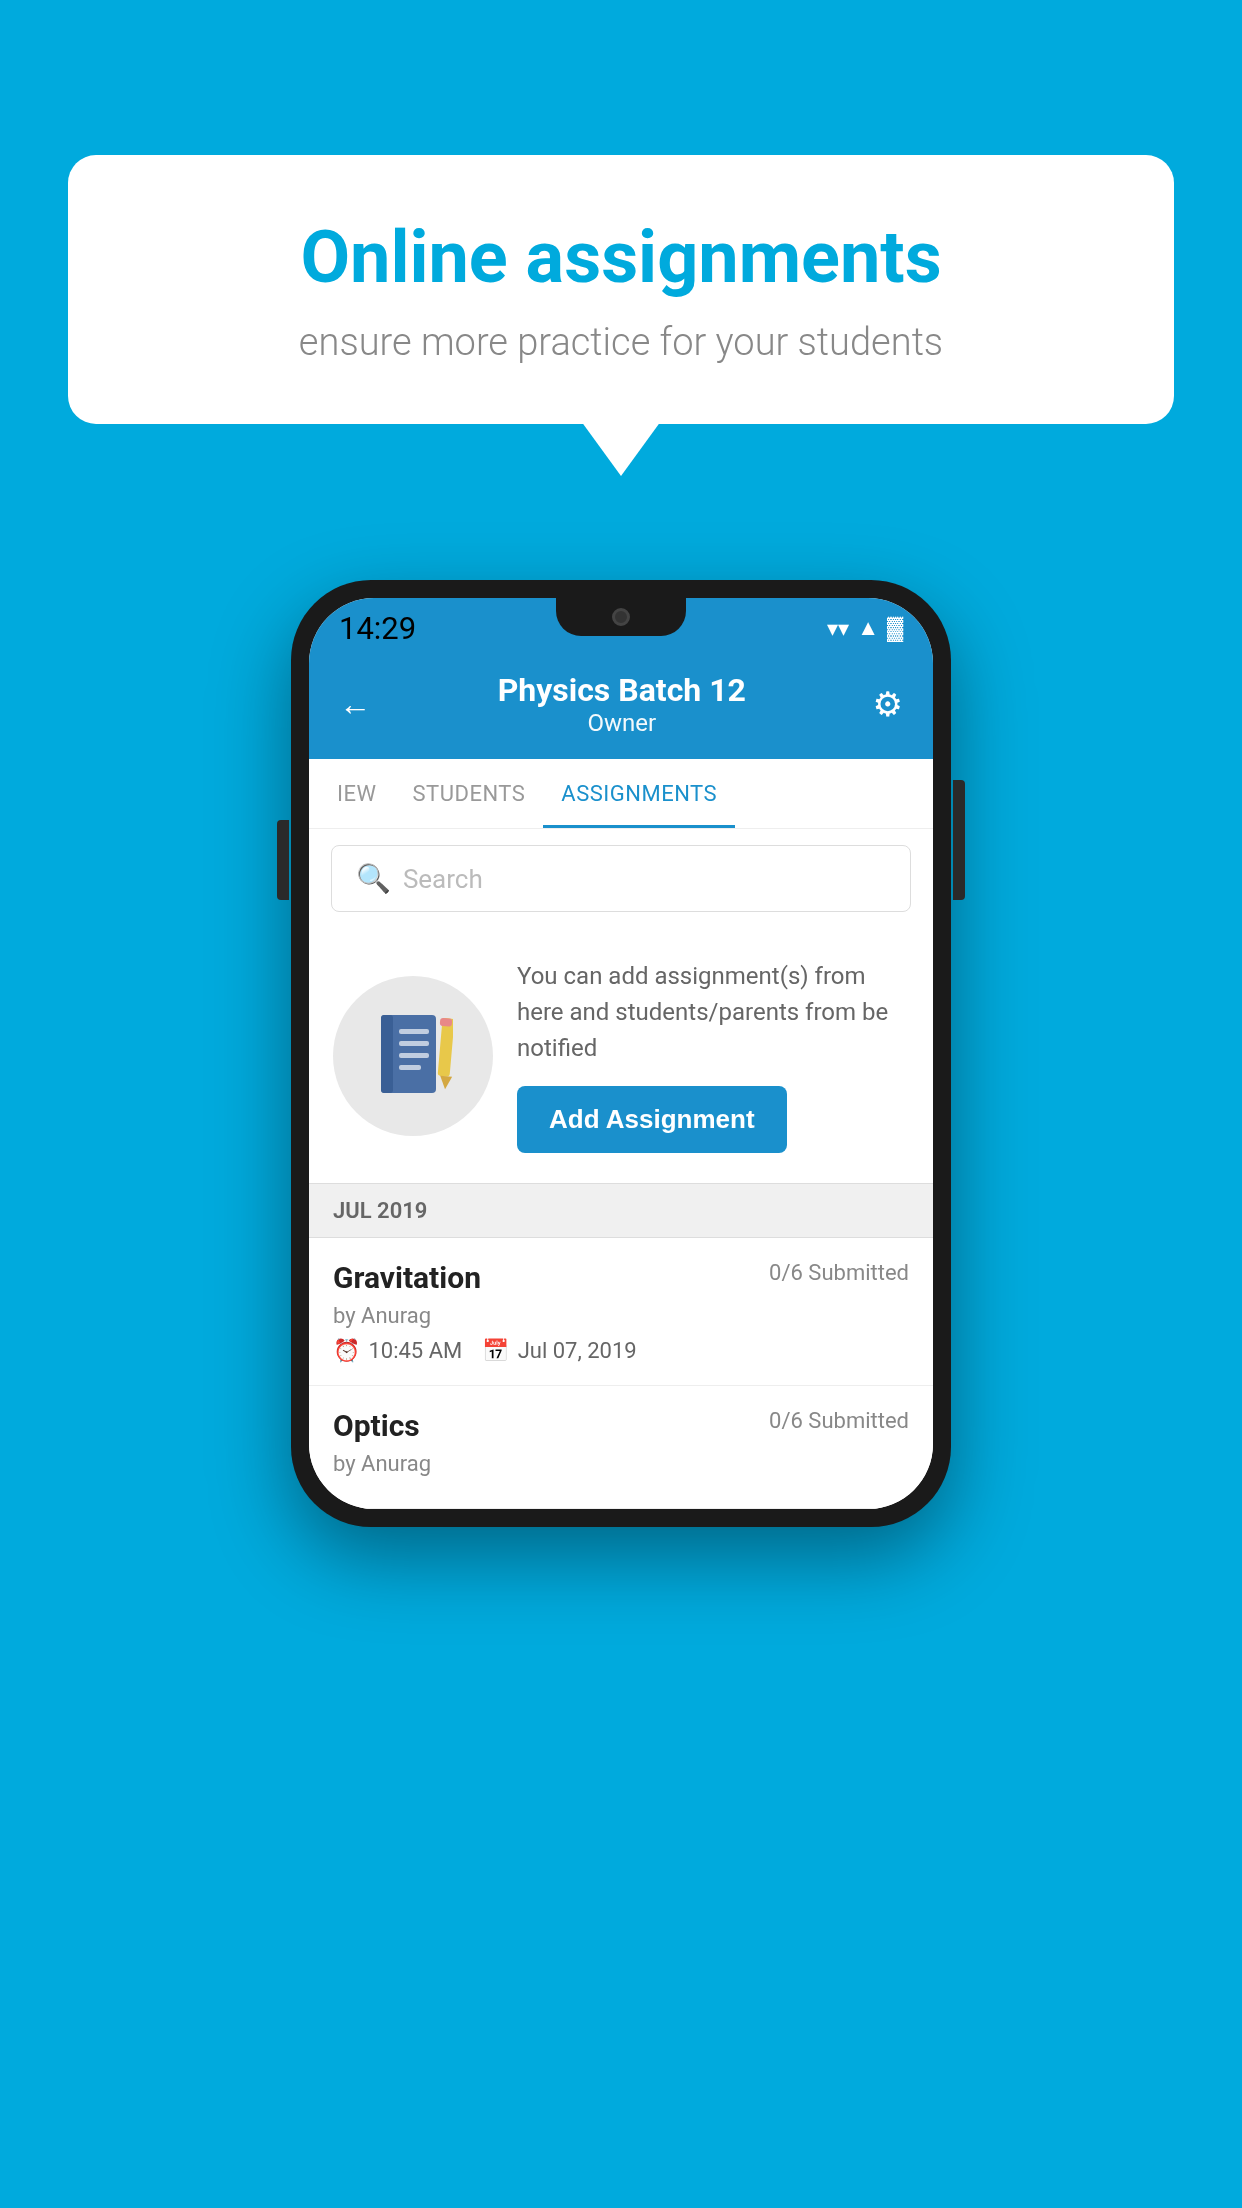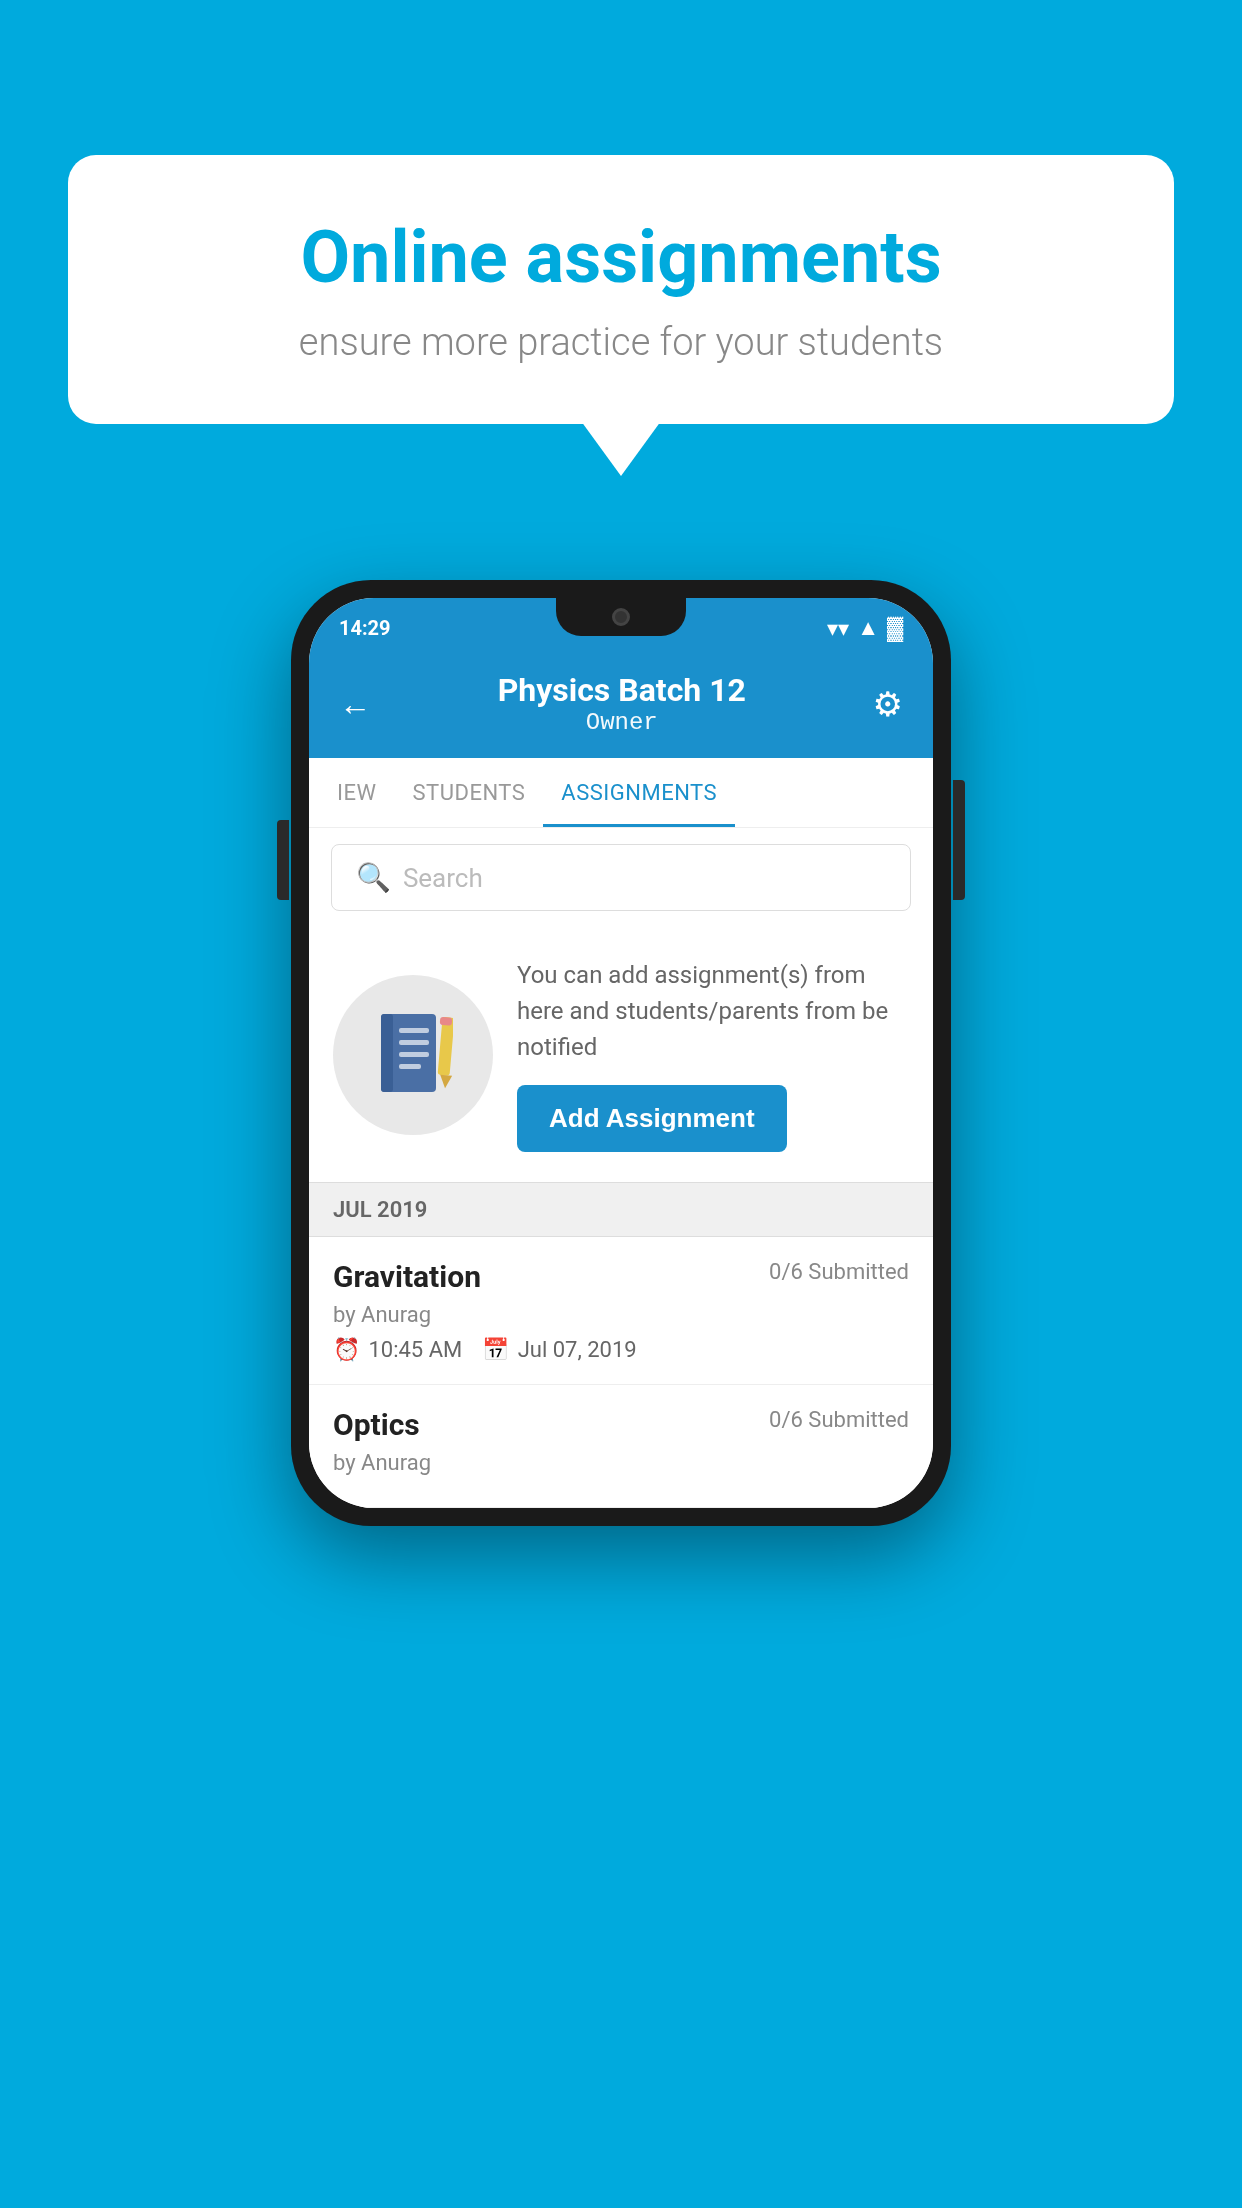--- a/index.html
+++ b/index.html
@@ -132,23 +132,23 @@
       background: #1a90cc;
       height: 55px;
       display: flex;
       align-items: center;
       justify-content: space-between;
       padding: 0 30px;
       padding-top: 5px;
     }
 
     .status-time {
-      color: #ffffff;
-      font-size: 20px;
-      font-weight: 700;
+      color: #000000;
+      font-size: 31px;
+      font-weight: 400;
     }
 
     .status-icons {
       display: flex;
       align-items: center;
       gap: 8px;
     }
 
     .wifi-icon, .signal-icon, .battery-icon {
       color: white;
@@ -178,21 +178,20 @@
       color: white;
       font-size: 32px;
       font-weight: 700;
     }
 
     .header-subtitle {
       color: white;
       font-size: 24px;
       font-weight: 400;
       opacity: 0.95;
-      font-family: Liberation Mono, monospace;
     }
 
     .header-gear {
       color: white;
       font-size: 34px;
       cursor: pointer;
     }
 
     
     .tab-bar {

